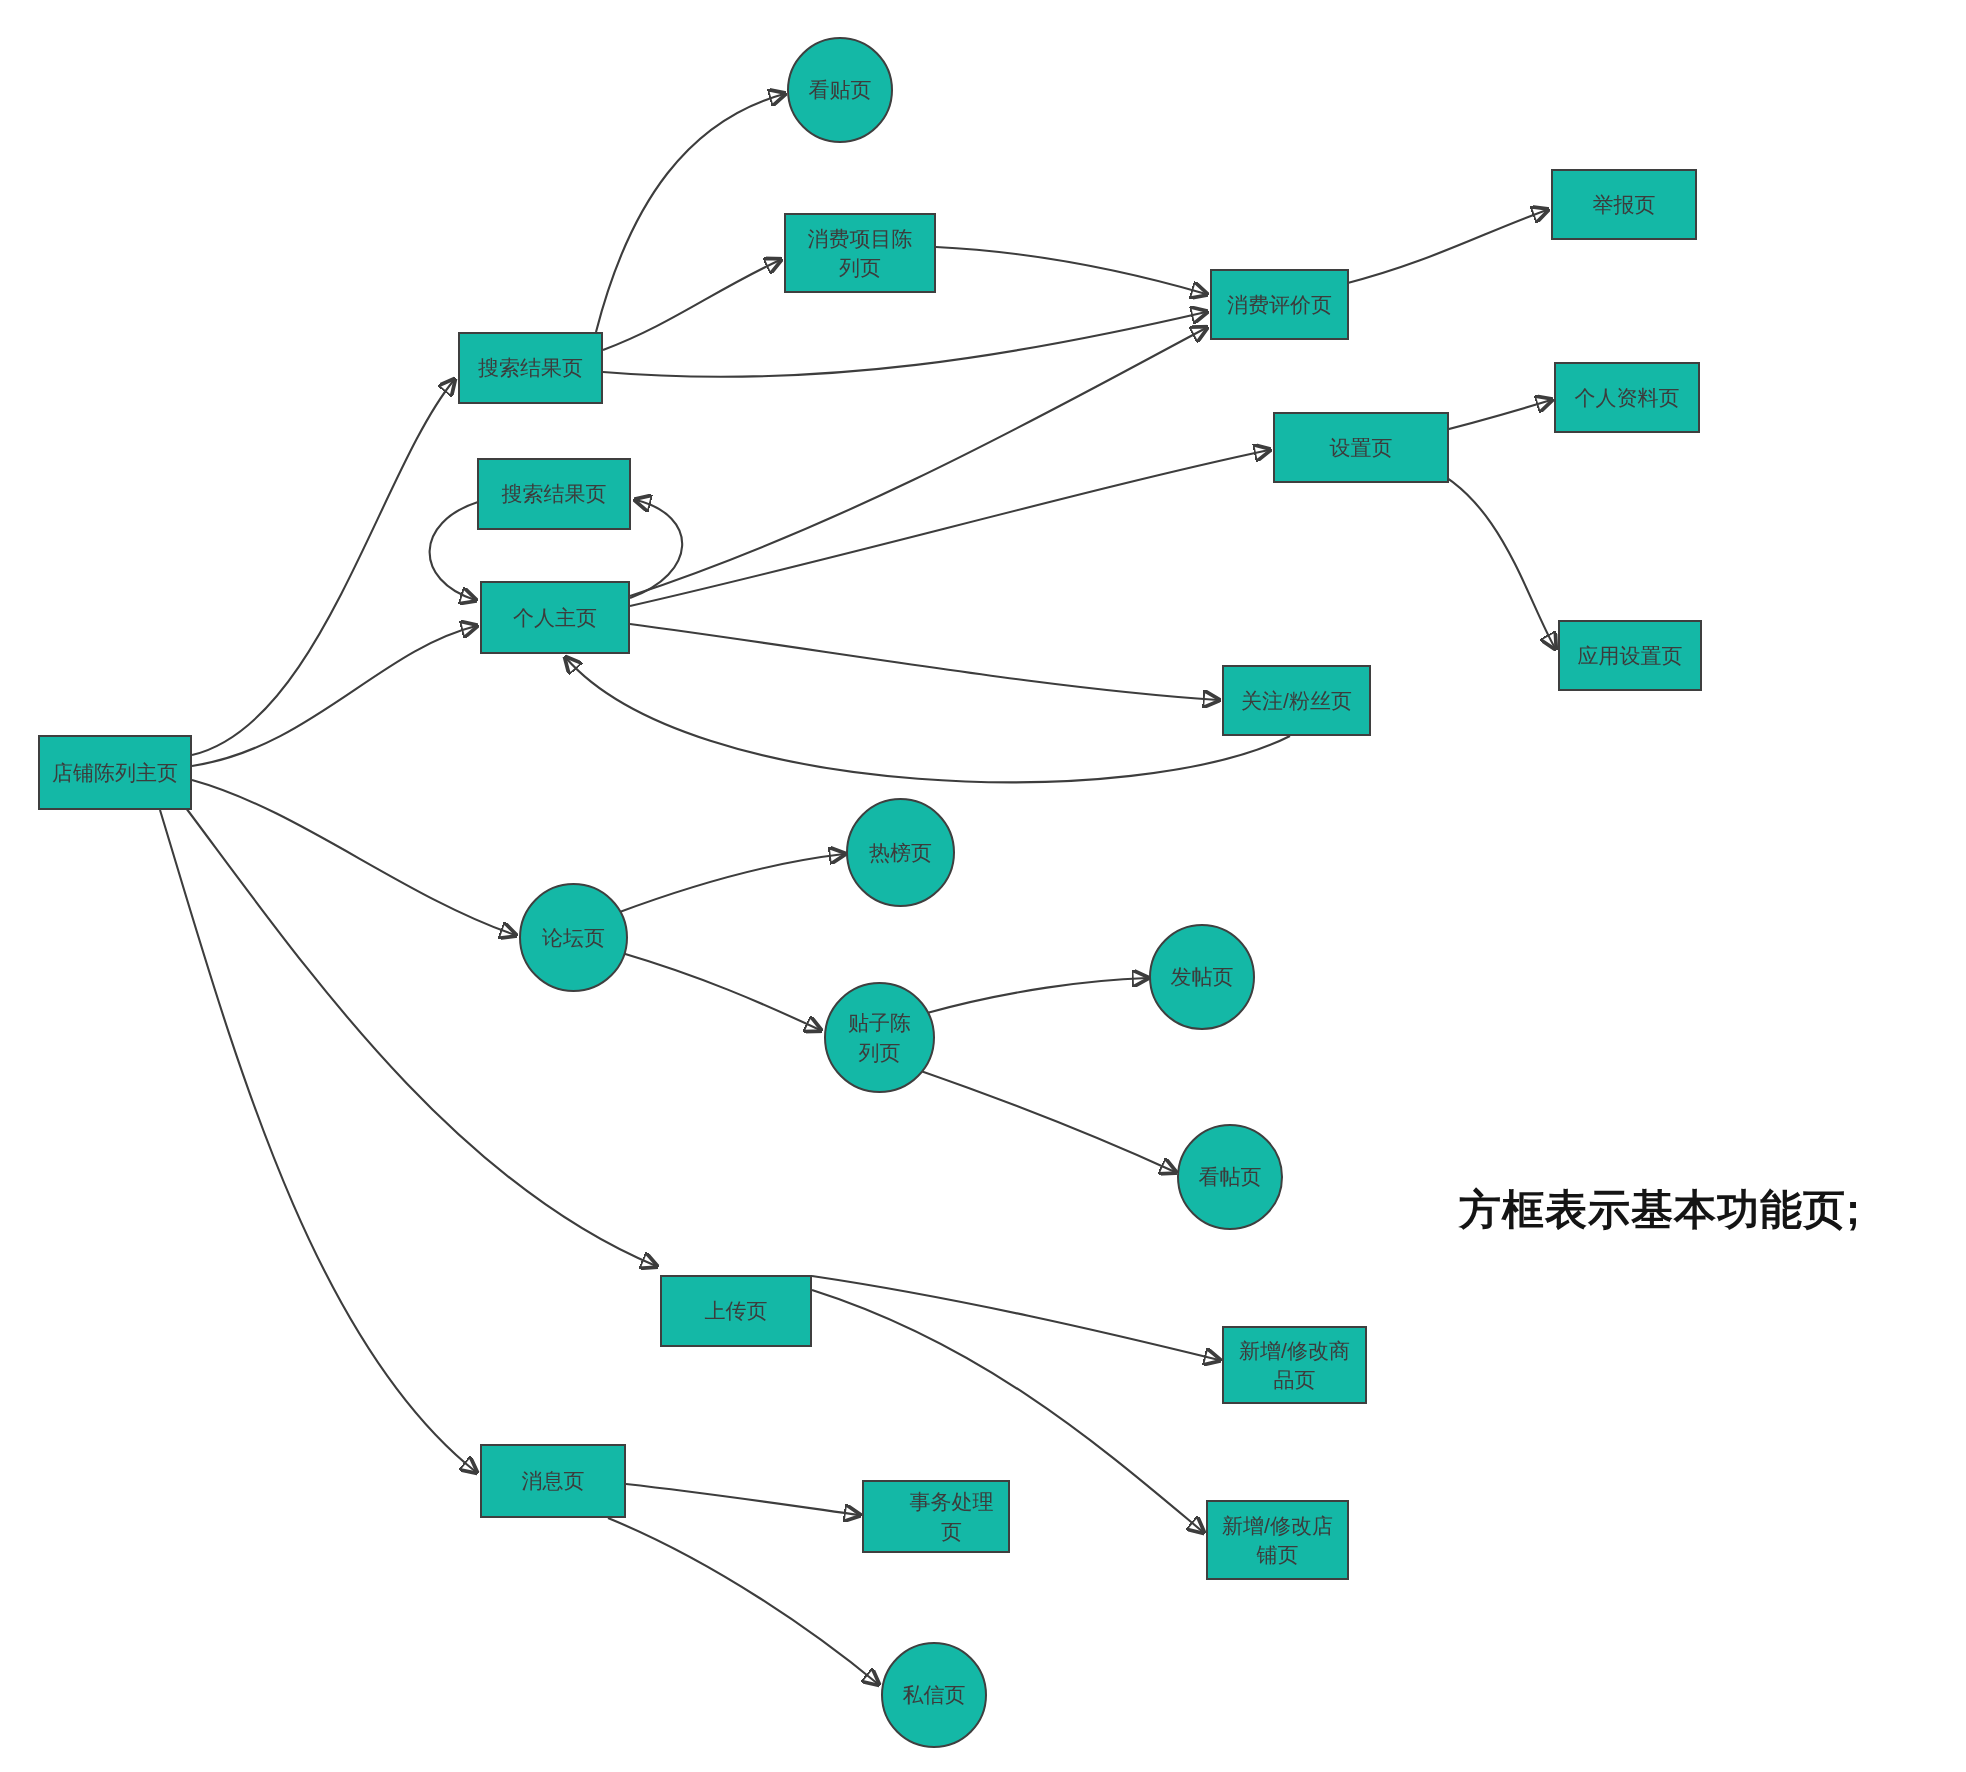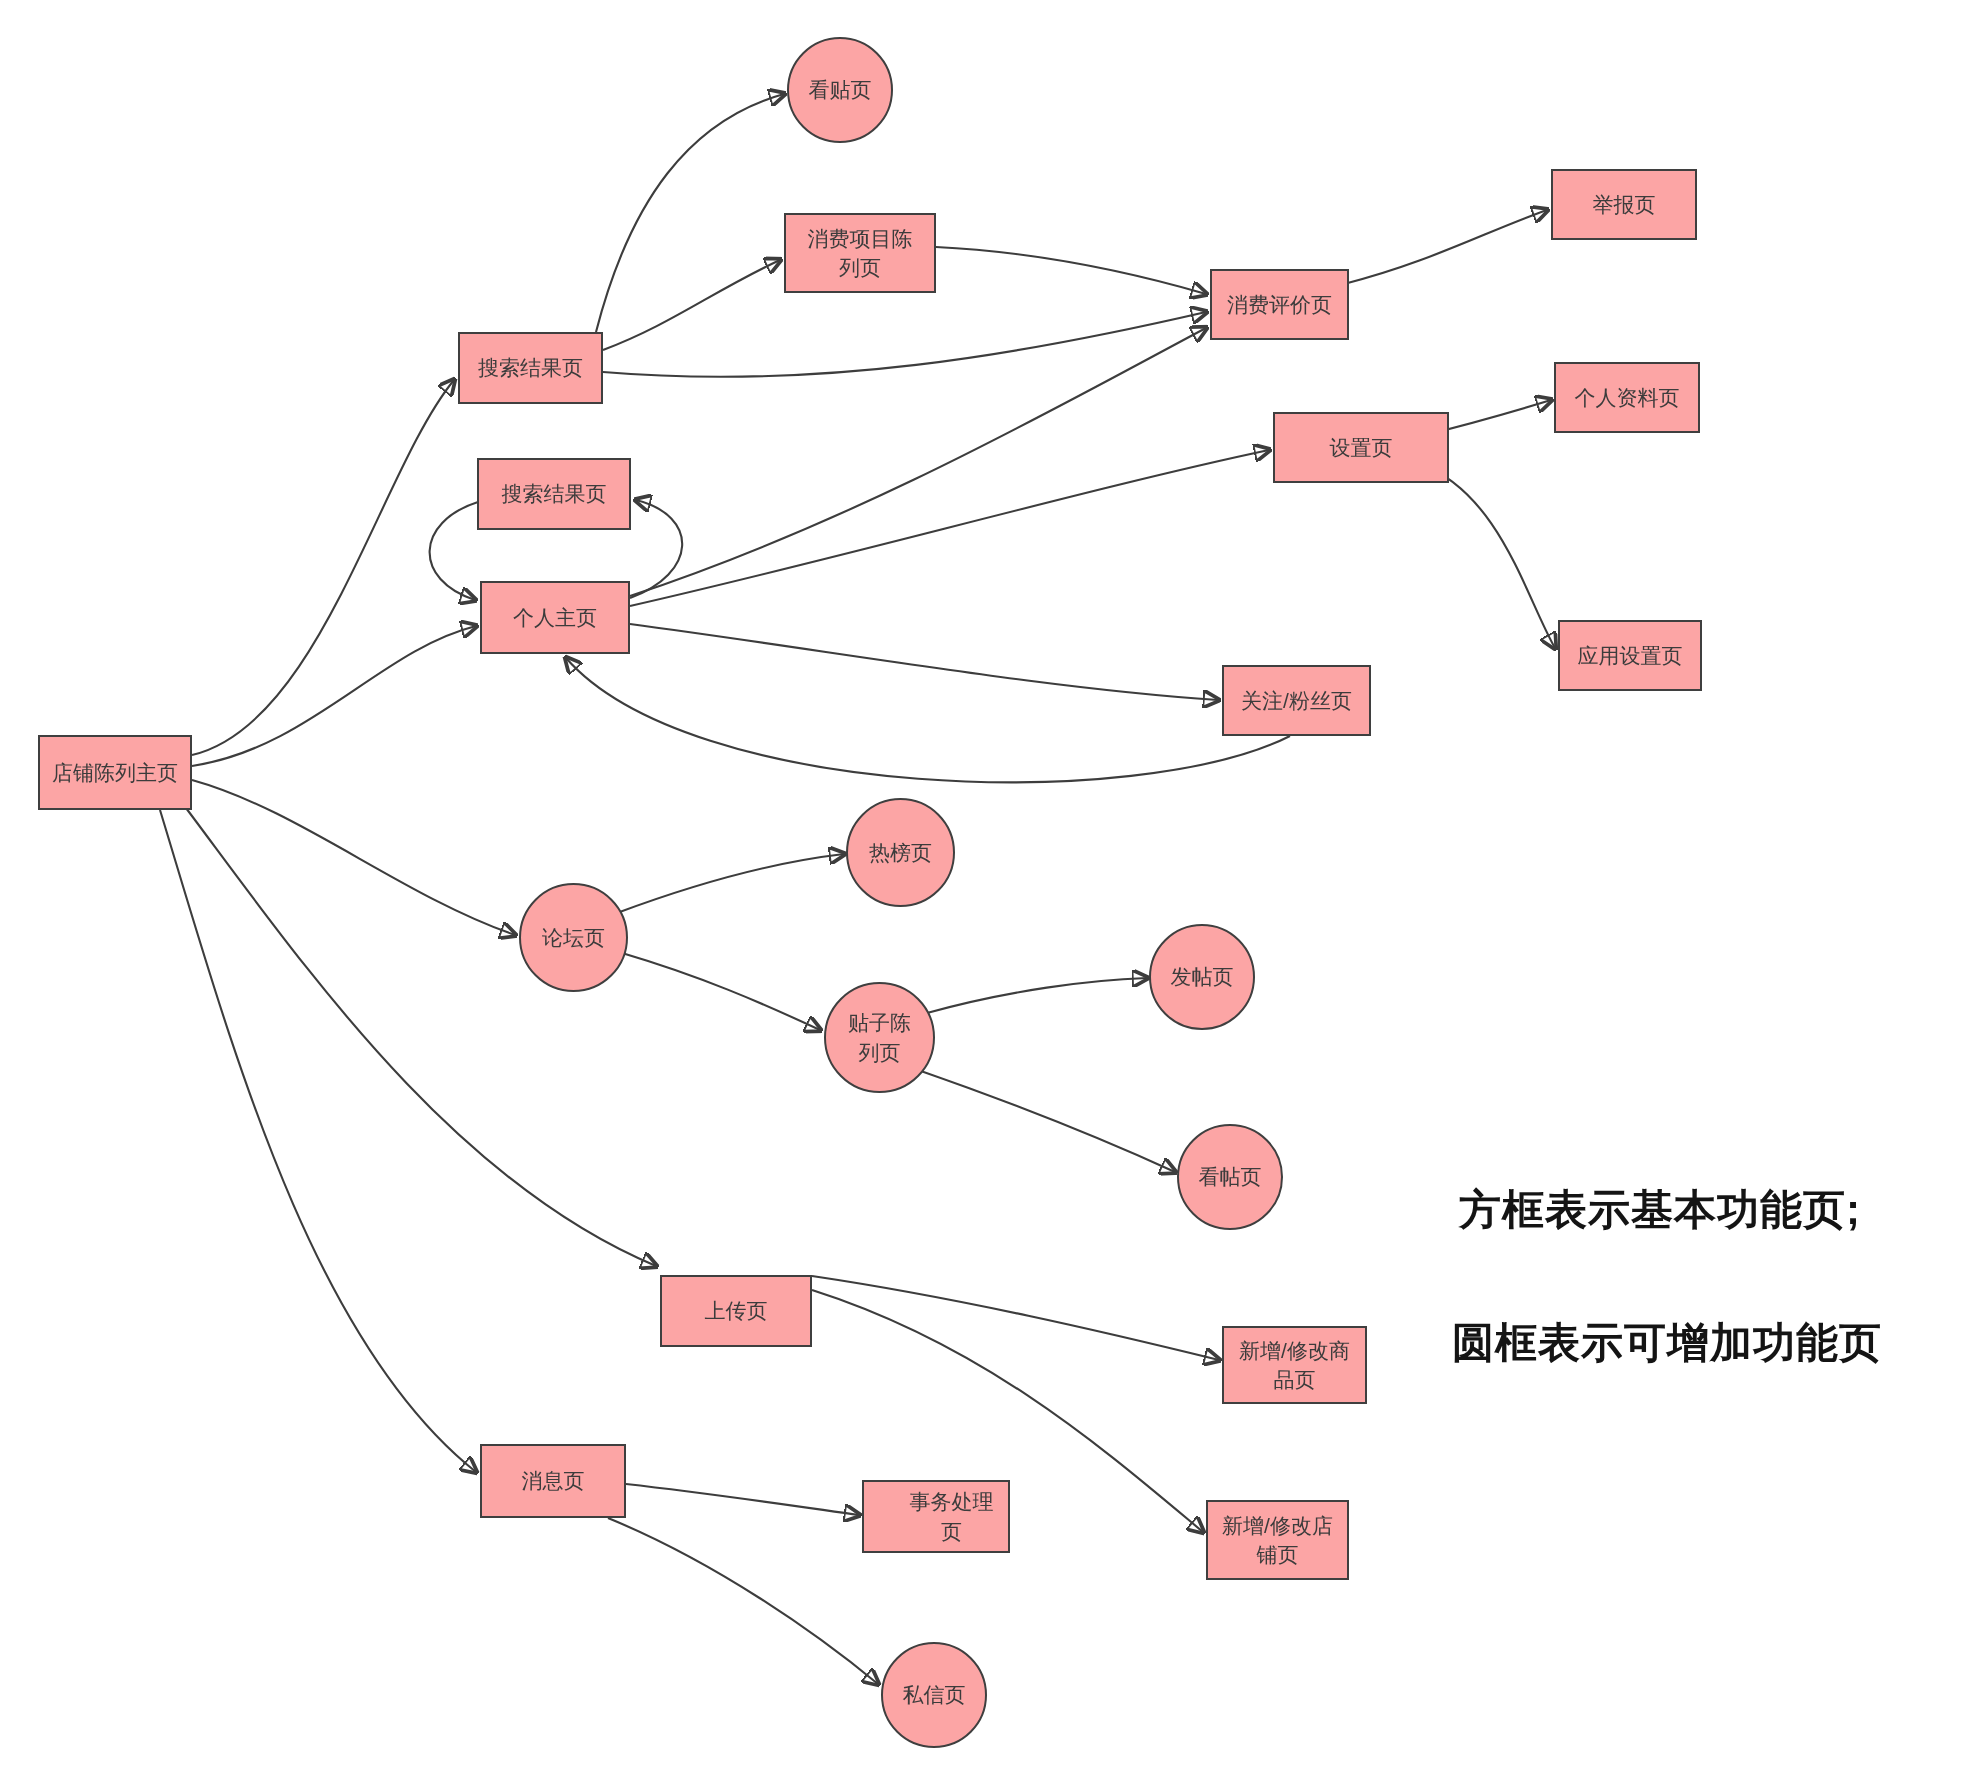--- a/index.html
+++ b/index.html
@@ -26,21 +26,21 @@
     stroke: #3d3d3d;
     stroke-width: 2.1;
   }
   .node {
     position: absolute;
     z-index: 2;
     display: flex;
     align-items: center;
     justify-content: center;
     text-align: center;
-    background: #fca5a5;
+    background: #14b8a6;
     border: 2.5px solid #3f3f3f;
     color: #3c3c3c;
     font-size: 21px;
     line-height: 1.4;
     box-sizing: border-box;
   }
   .node .node-label {
     white-space: pre-line;
     padding: 2px 6px;
   }
@@ -187,15 +187,14 @@
 
   <div class="node rect" style="left:862px; top:1480px; width:148px; height:73px;padding-left:31px;">
     <span class="node-label">事务处理页</span>
   </div>
 
   <div class="node circle" style="left:881px; top:1642px; width:106px; height:106px;">
     <span class="node-label">私信页</span>
   </div>
 
   <div class="legend-line" style="left:1459px; top:1182px;">方框表示基本功能页;</div>
-  <div class="legend-line" style="left:1452px; top:1315px;">圆框表示可增加功能页</div>
 
 </div>
 
 </body></html>

